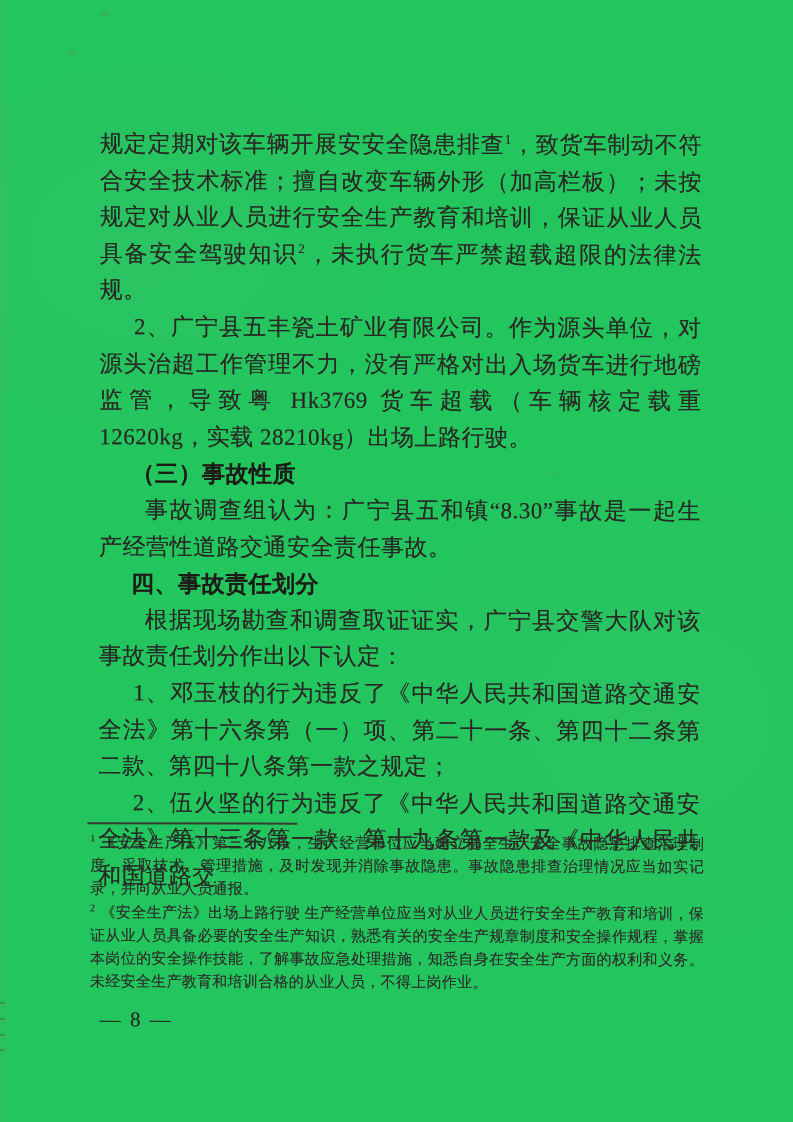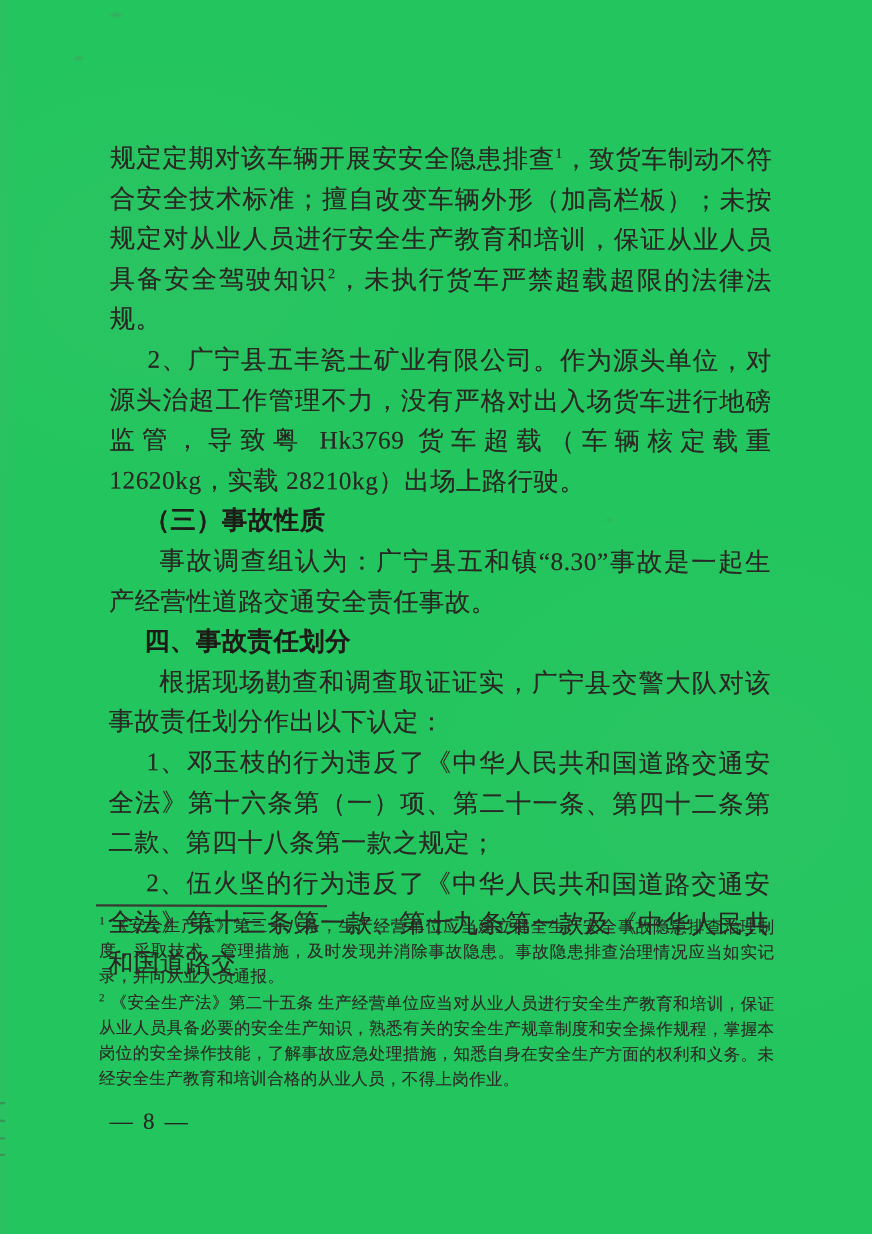--- a/index.html
+++ b/index.html
@@ -152,19 +152,19 @@
 
       <p class="ti15">1、邓玉枝的行为违反了《中华人民共和国道路交通安全法》第十六条第（一）项、第二十一条、第四十二条第二款、第四十八条第一款之规定；</p>
 
       <p class="ti15">2、伍火坚的行为违反了《中华人民共和国道路交通安全法》第十三条第一款、第十九条第一款及《中华人民共和国道路交</p>
     </div>
 
     <div class="fn-sep"></div>
 
     <div class="footnotes">
       <p><sup class="fn-marker">1</sup><span>《安全生产法》第三十八条，生产经营单位应当建立健全生产安全事故隐患排查治理制度，采取技术、管理措施，及时发现并消除事故隐患。事故隐患排查治理情况应当如实记录，并向从业人员通报。</span></p>
-      <p><sup class="fn-marker">2</sup><span>《安全生产法》第二十五条 生产经营单位应当对从业人员进行安全生产教育和培训，保证从业人员具备必要的安全生产知识，熟悉有关的安全生产规章制度和安全操作规程，掌握本岗位的安全操作技能，了解事故应急处理措施，知悉自身在安全生产方面的权利和义务。未经安全生产教育和培训合格的从业人员，不得上岗作业。</span></p>
+      <p><sup class="fn-marker">2</sup><span>《安全生产法》出场上路行驶 生产经营单位应当对从业人员进行安全生产教育和培训，保证从业人员具备必要的安全生产知识，熟悉有关的安全生产规章制度和安全操作规程，掌握本岗位的安全操作技能，了解事故应急处理措施，知悉自身在安全生产方面的权利和义务。未经安全生产教育和培训合格的从业人员，不得上岗作业。</span></p>
     </div>
 
     <div class="page-number">— 8 —</div>
 
   </div>
 </div>
 
 </body></html>

